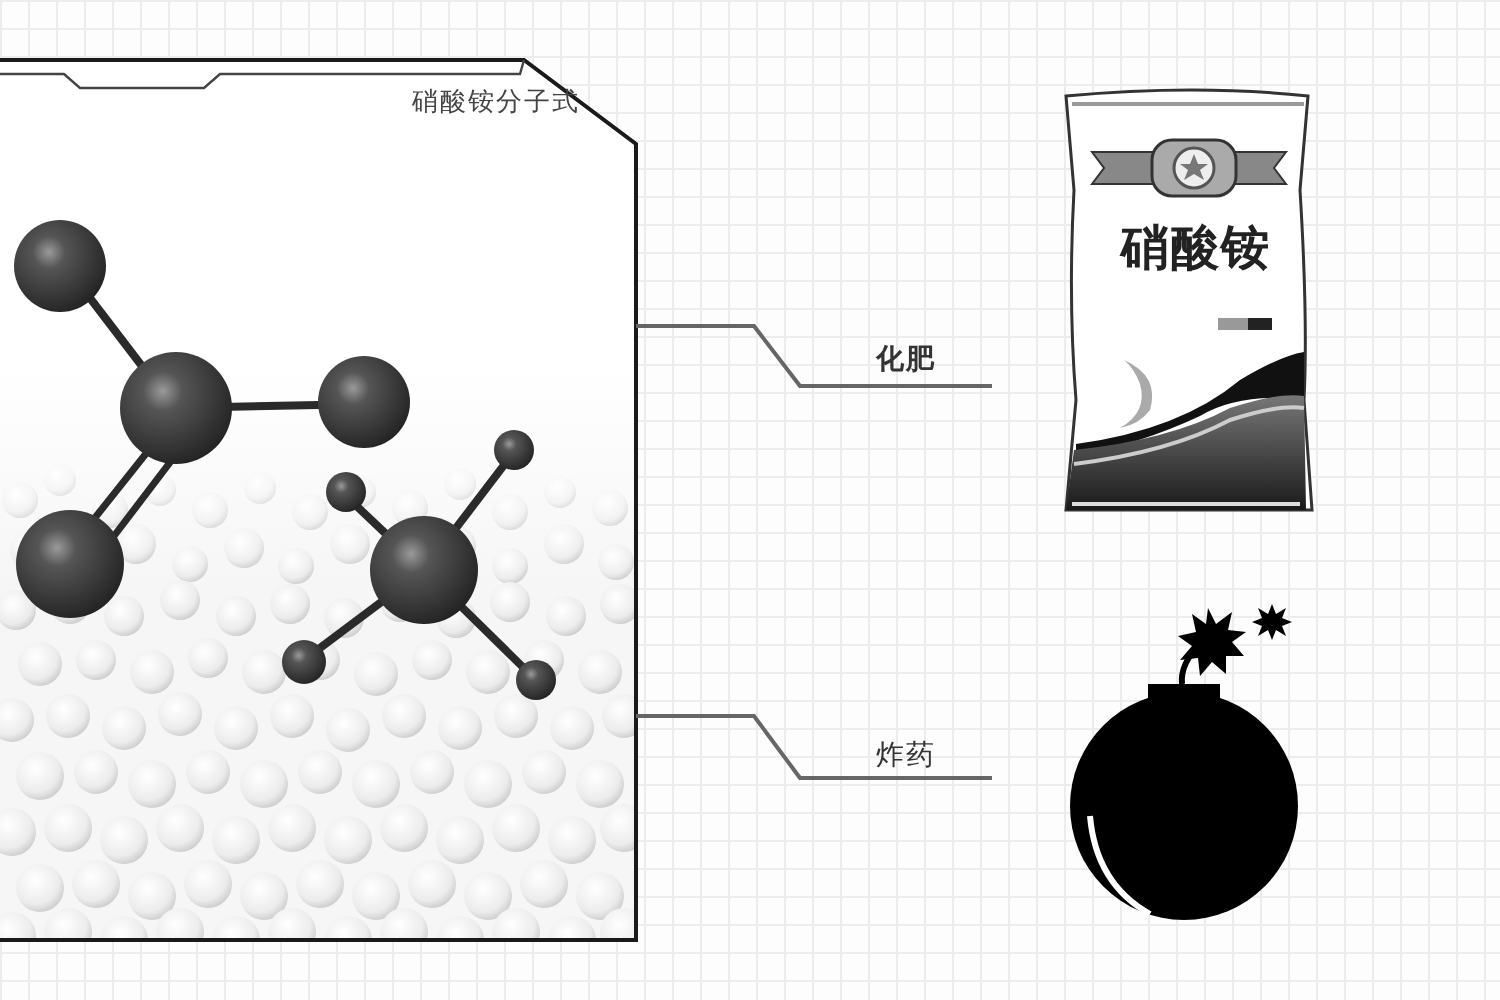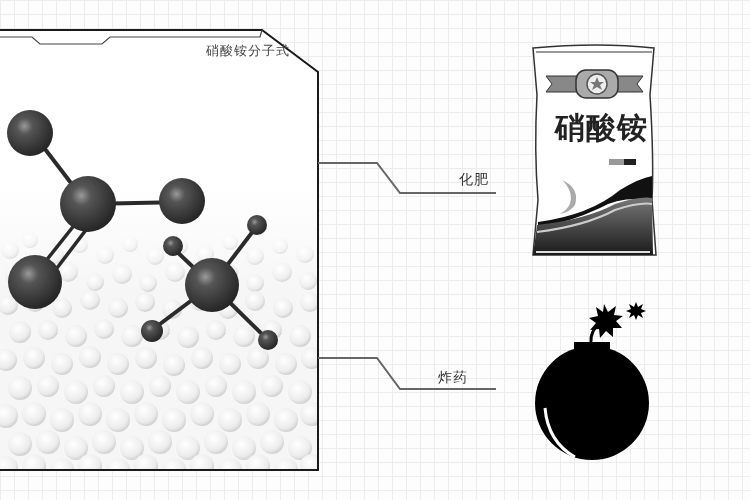--- a/index.html
+++ b/index.html
@@ -11,25 +11,25 @@
         linear-gradient(to bottom, #ececec 1px, transparent 1px);
       background-size: 14px 14px;
       font-family: "DejaVu Sans", "Liberation Sans", sans-serif;
     }
     .layer { position: absolute; left: 0; top: 0; }
     .label {
       position: absolute; font-size: 14px; color: #333; letter-spacing: 1px;
       font-family: "DejaVu Sans", sans-serif;
     }
     #panel-title { left: 158px; top: 42px; font-size: 13px; color: #444; margin-left: 48px; }
-    #label-fert { left: 459px; top: 171px; }
+    #label-fert { left: 438px; top: 171px; font-weight: bold; }
     #label-expl { left: 438px; top: 369px; }
     #bag-title {
-      position: absolute; left: 548px; top: 108px; width: 100px; text-align: right;
-      font-size: 30px; font-weight: bold; color: #222; letter-spacing: 1px;
+      position: absolute; left: 548px; top: 108px; width: 100px; text-align: center;
+      font-size: 24px; font-weight: bold; color: #222; letter-spacing: 1px;
       font-family: "DejaVu Serif", serif;
     }
   </style>
 </head>
 <body>
 
 <svg class="layer" width="750" height="500" viewBox="0 0 750 500">
   <defs>
     <radialGradient id="atomGrad" cx="0.38" cy="0.35" r="0.7">
       <stop offset="0" stop-color="#9a9a9a"></stop>

